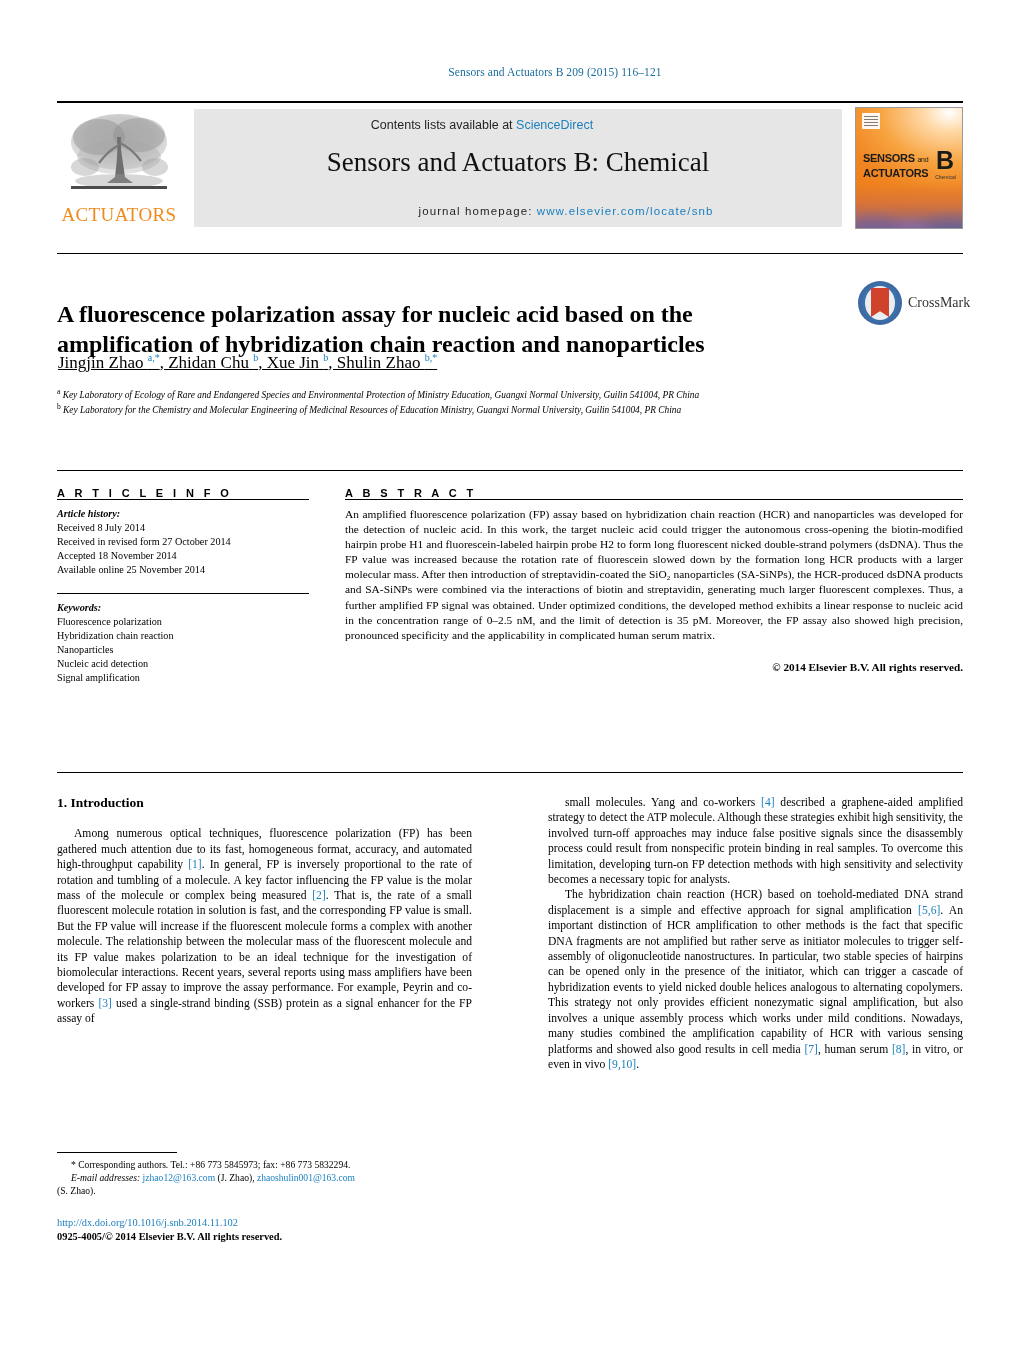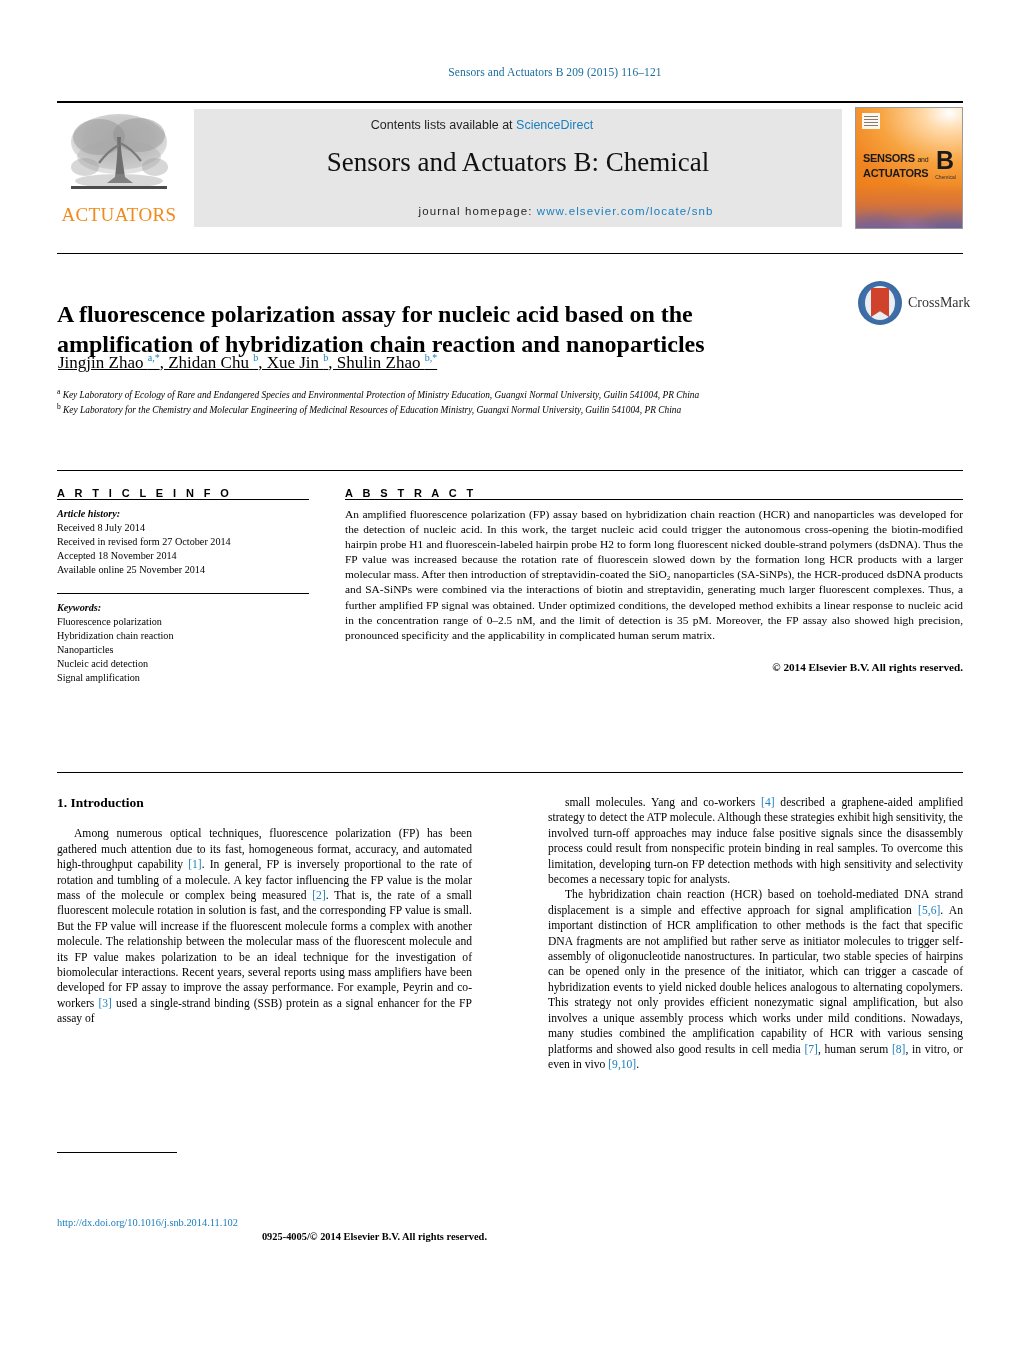--- a/index.html
+++ b/index.html
@@ -396,21 +396,21 @@
   .link { color: #1a7fbf; }
   .doi-block {
     position: absolute;
     left: 57px;
     top: 1216px;
     width: 430px;
     font-size: 10.4px;
     line-height: 14px;
   }
   .doi-block .doi { color: #1a7fbf; }
-  .doi-block .issn { font-weight: bold; text-align: right; }
+  .doi-block .issn { font-weight: bold; }
 </style>
 </head>
 <body>
 
 <div class="page">
 
   <div class="running-head">Sensors and Actuators B 209 (2015) 116–121</div>
 
   <div class="masthead">
 
@@ -536,19 +536,28 @@
   <div class="body-col right">
     <p>
       <span>small molecules. Yang and co-workers </span><span class="ref">[4]</span><span> described a graphene-aided amplified strategy to detect the ATP molecule. Although these strategies exhibit high sensitivity, the involved turn-off approaches may induce false positive signals since the disassembly process could result from nonspecific protein binding in real samples. To overcome this limitation, developing turn-on FP detection methods with high sensitivity and selectivity becomes a necessary topic for analysts.</span>
     </p>
     <p>
       <span>The hybridization chain reaction (HCR) based on toehold-mediated DNA strand displacement is a simple and effective approach for signal amplification </span><span class="ref">[5,6]</span><span>. An important distinction of HCR amplification to other methods is the fact that specific DNA fragments are not amplified but rather serve as initiator molecules to trigger self-assembly of oligonucleotide nanostructures. In particular, two stable species of hairpins can be opened only in the presence of the initiator, which can trigger a cascade of hybridization events to yield nicked double helices analogous to alternating copolymers. This strategy not only provides efficient nonezymatic signal amplification, but also involves a unique assembly process which works under mild conditions. Nowadays, many studies combined the amplification capability of HCR with various sensing platforms and showed also good results in cell media </span><span class="ref">[7]</span><span>, human serum </span><span class="ref">[8]</span><span>, in vitro, or even in vivo </span><span class="ref">[9,10]</span><span>.</span>
     </p>
   </div>
 
   <div class="foot-rule"></div>
+  <div class="footnotes">
+    <div class="indent">* Corresponding authors. Tel.: +86 773 5845973; fax: +86 773 5832294.</div>
+    <div class="indent">
+      <span class="em">E-mail addresses:</span>
+      <span class="link">jzhao12@163.com</span><span> (J. Zhao),</span>
+      <span class="link">zhaoshulin001@163.com</span>
+    </div>
+    <div>(S. Zhao).</div>
+  </div>
 
   <div class="doi-block">
     <div class="doi">http://dx.doi.org/10.1016/j.snb.2014.11.102</div>
     <div class="issn">0925-4005/© 2014 Elsevier B.V. All rights reserved.</div>
   </div>
 
 </div>
 
 </body></html>

